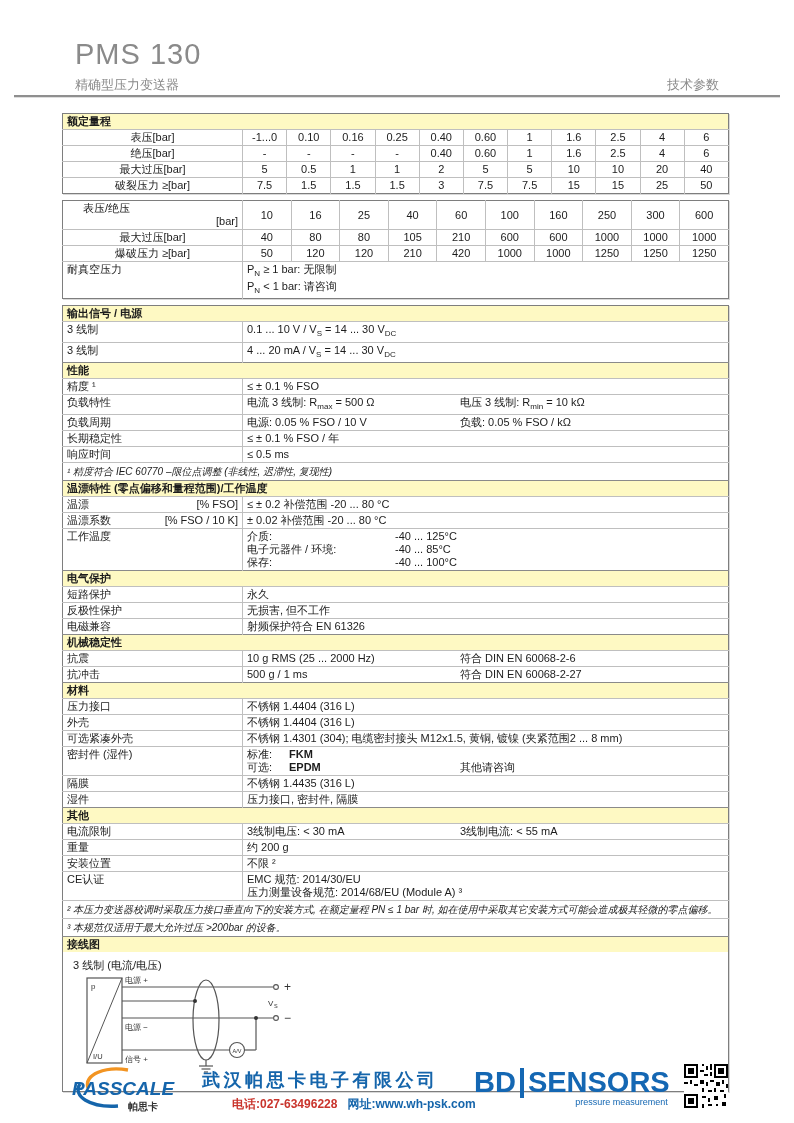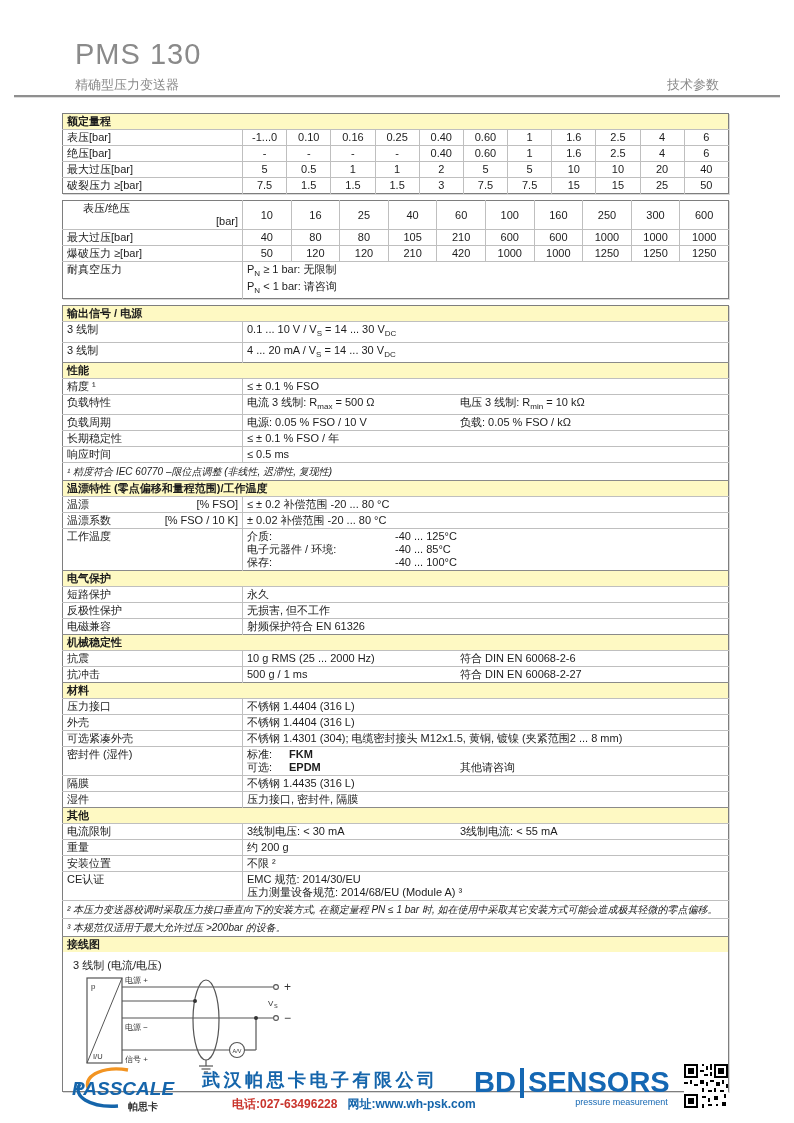--- a/index.html
+++ b/index.html
@@ -18,21 +18,21 @@
 
   table { border-collapse:collapse; width:666px; table-layout:fixed; font-size:11px; }
   table { border:1px solid #7e7e7e; box-shadow:1px 1px 0 #d9d9d9; background:#fff; }
   td { padding:1px 4px; line-height:13px; vertical-align:middle; }
   tr.bt td { border-top:1px solid #bfbfbf; }
   td.sec { background:#fef9c3; font-weight:bold; border-top:1px solid #8a8a8a; }
   tr:first-child td.sec { border-top:none; }
   .mt { margin-top:6px; }
 
   .lc { border-right:1px solid #bfbfbf; }
-  .lc .in { display:flex; justify-content:flex-start; }
+  .lc .in { display:flex; justify-content:center; }
   td.num { text-align:center; border-left:1px solid #bfbfbf; }
   td.num:first-of-type { border-left:none; }
   .lc2 { border-right:1px solid #bfbfbf;padding-left:20px; }
   .lc2 .b { text-align:right; }
 
   .sl { width:180px; border-right:1px solid #bfbfbf; vertical-align:top; }
   .sv {}
   .fx { display:flex; }
   .fx .p1 { width:213px; flex:none; }
   .fx .p2 { flex:1; }

